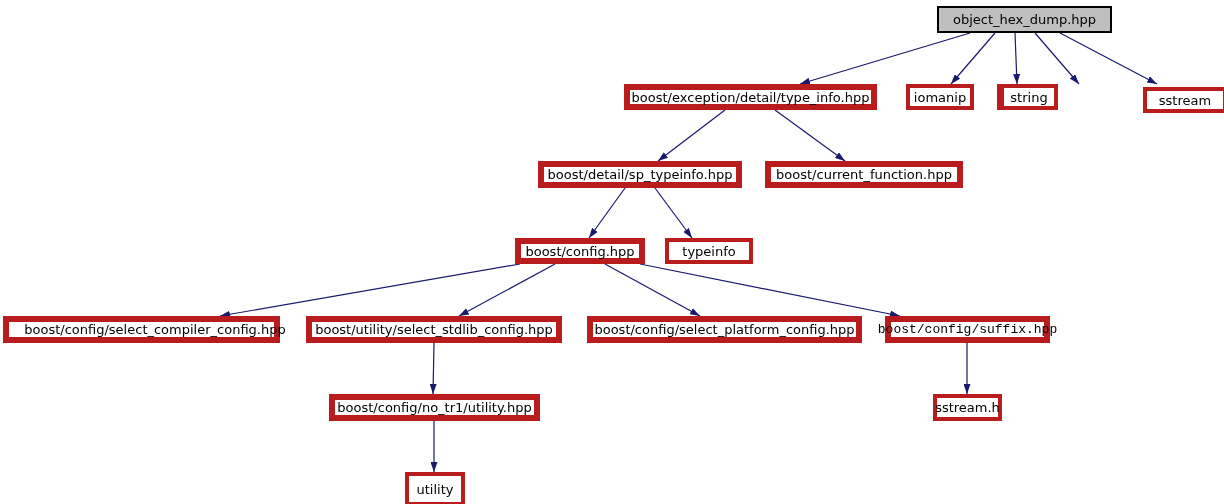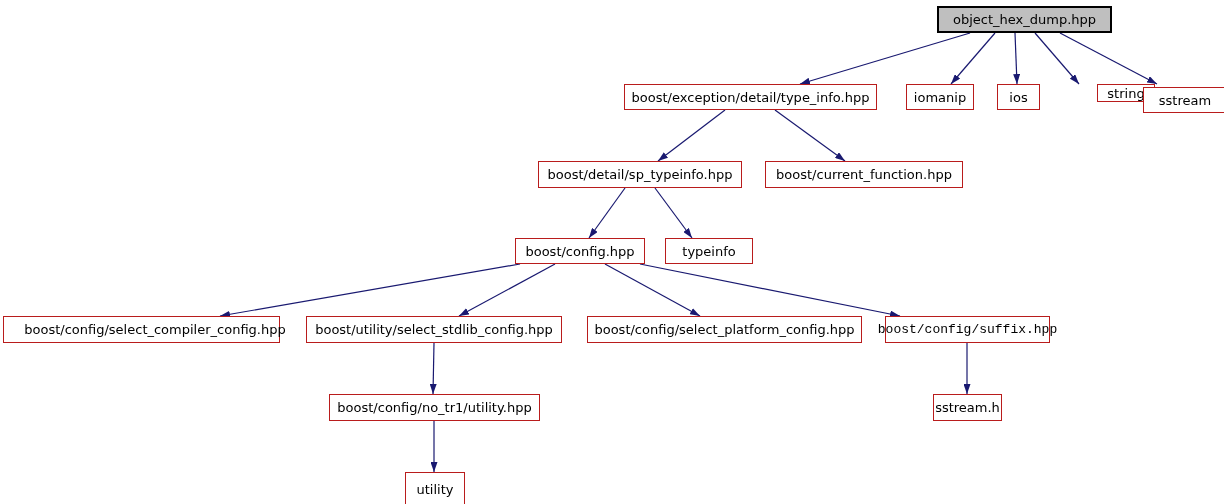--- a/index.html
+++ b/index.html
@@ -9,26 +9,26 @@
     background:#ffffff;
     font-family:"DejaVu Sans","Liberation Sans",sans-serif;
     overflow:hidden;
   }
   #edge-layer{position:absolute;left:0;top:0;width:1224px;height:504px;}
   .node{
     position:absolute;
     box-sizing:border-box;
     display:flex;align-items:center;justify-content:center;
     font-size:13px;line-height:1;color:#000000;
-    background:#ffffff;border:1px solid #b91c1c;
+    background:#ffffff;border:6px solid #b91c1c;
     white-space:nowrap;
     z-index:2;
   }
   .node.root{background:#bfbfbf;border:2px solid #000000;}
-  .node.external{border:1px solid #b91c1c;}
+  .node.external{border:4px solid #b91c1c;}
   .node.internal{cursor:pointer;}
 </style>
 </head>
 <body>
 
 <div id="canvas">
   <svg id="edge-layer" width="1224" height="504" viewBox="0 0 1224 504" xmlns="http://www.w3.org/2000/svg">
       <defs>
         <marker id="arrow" viewBox="0 0 10 7" refX="10" refY="3.5" markerWidth="10" markerHeight="7" markerUnits="userSpaceOnUse" orient="auto">
           <path d="M0,0 L10,3.5 L0,7 Z" fill="#191970"></path>
@@ -49,21 +49,21 @@
       <line x1="640" y1="264" x2="900" y2="316" stroke="#191970" stroke-width="1.2" marker-end="url(#arrow)"></line>
       <line x1="434" y1="343" x2="433" y2="394" stroke="#191970" stroke-width="1.2" marker-end="url(#arrow)"></line>
       <line x1="967" y1="343" x2="967" y2="394" stroke="#191970" stroke-width="1.2" marker-end="url(#arrow)"></line>
       <line x1="434" y1="421" x2="434" y2="472" stroke="#191970" stroke-width="1.2" marker-end="url(#arrow)"></line>
     </svg>
   <div id="nodes">
       <div class="node root" style="left: 937px; top: 6px; width: 175px; height: 27px;">object_hex_dump.hpp</div>
       <div class="node internal" style="left: 624px; top: 84px; width: 253px; height: 26px;">boost/exception/detail/type_info.hpp</div>
       <div class="node external" style="left: 906px; top: 84px; width: 68px; height: 26px;">iomanip</div>
       <div class="node external" style="left: 997px; top: 84px; width: 43px; height: 26px;">ios</div>
-      <div class="node external" style="left: 1097px; top: 84px; width: 58px; height: 18px;">string</div>
+      <div class="node external" style="left: 1000px; top: 84px; width: 58px; height: 26px;">string</div>
       <div class="node external" style="left: 1143px; top: 76px; width: 84px; height: 26px; margin-top: 11px;">sstream</div>
       <div class="node internal" style="left: 538px; top: 161px; width: 204px; height: 27px;">boost/detail/sp_typeinfo.hpp</div>
       <div class="node internal" style="left: 765px; top: 161px; width: 198px; height: 27px;">boost/current_function.hpp</div>
       <div class="node internal" style="left: 515px; top: 238px; width: 130px; height: 26px;">boost/config.hpp</div>
       <div class="node external" style="left: 665px; top: 238px; width: 88px; height: 26px;">typeinfo</div>
       <div class="node internal" style="left: 3px; top: 316px; width: 277px; height: 27px; padding-left: 27px;">boost/config/select_compiler_config.hpp</div>
       <div class="node internal" style="left: 306px; top: 316px; width: 256px; height: 27px;">boost/utility/select_stdlib_config.hpp</div>
       <div class="node internal" style="left: 587px; top: 316px; width: 275px; height: 27px;">boost/config/select_platform_config.hpp</div>
       <div class="node internal" style="left: 885px; top: 316px; width: 165px; height: 27px; font-family: Liberation Mono, monospace;">boost/config/suffix.hpp</div>
       <div class="node internal" style="left: 329px; top: 394px; width: 211px; height: 27px;">boost/config/no_tr1/utility.hpp</div>

